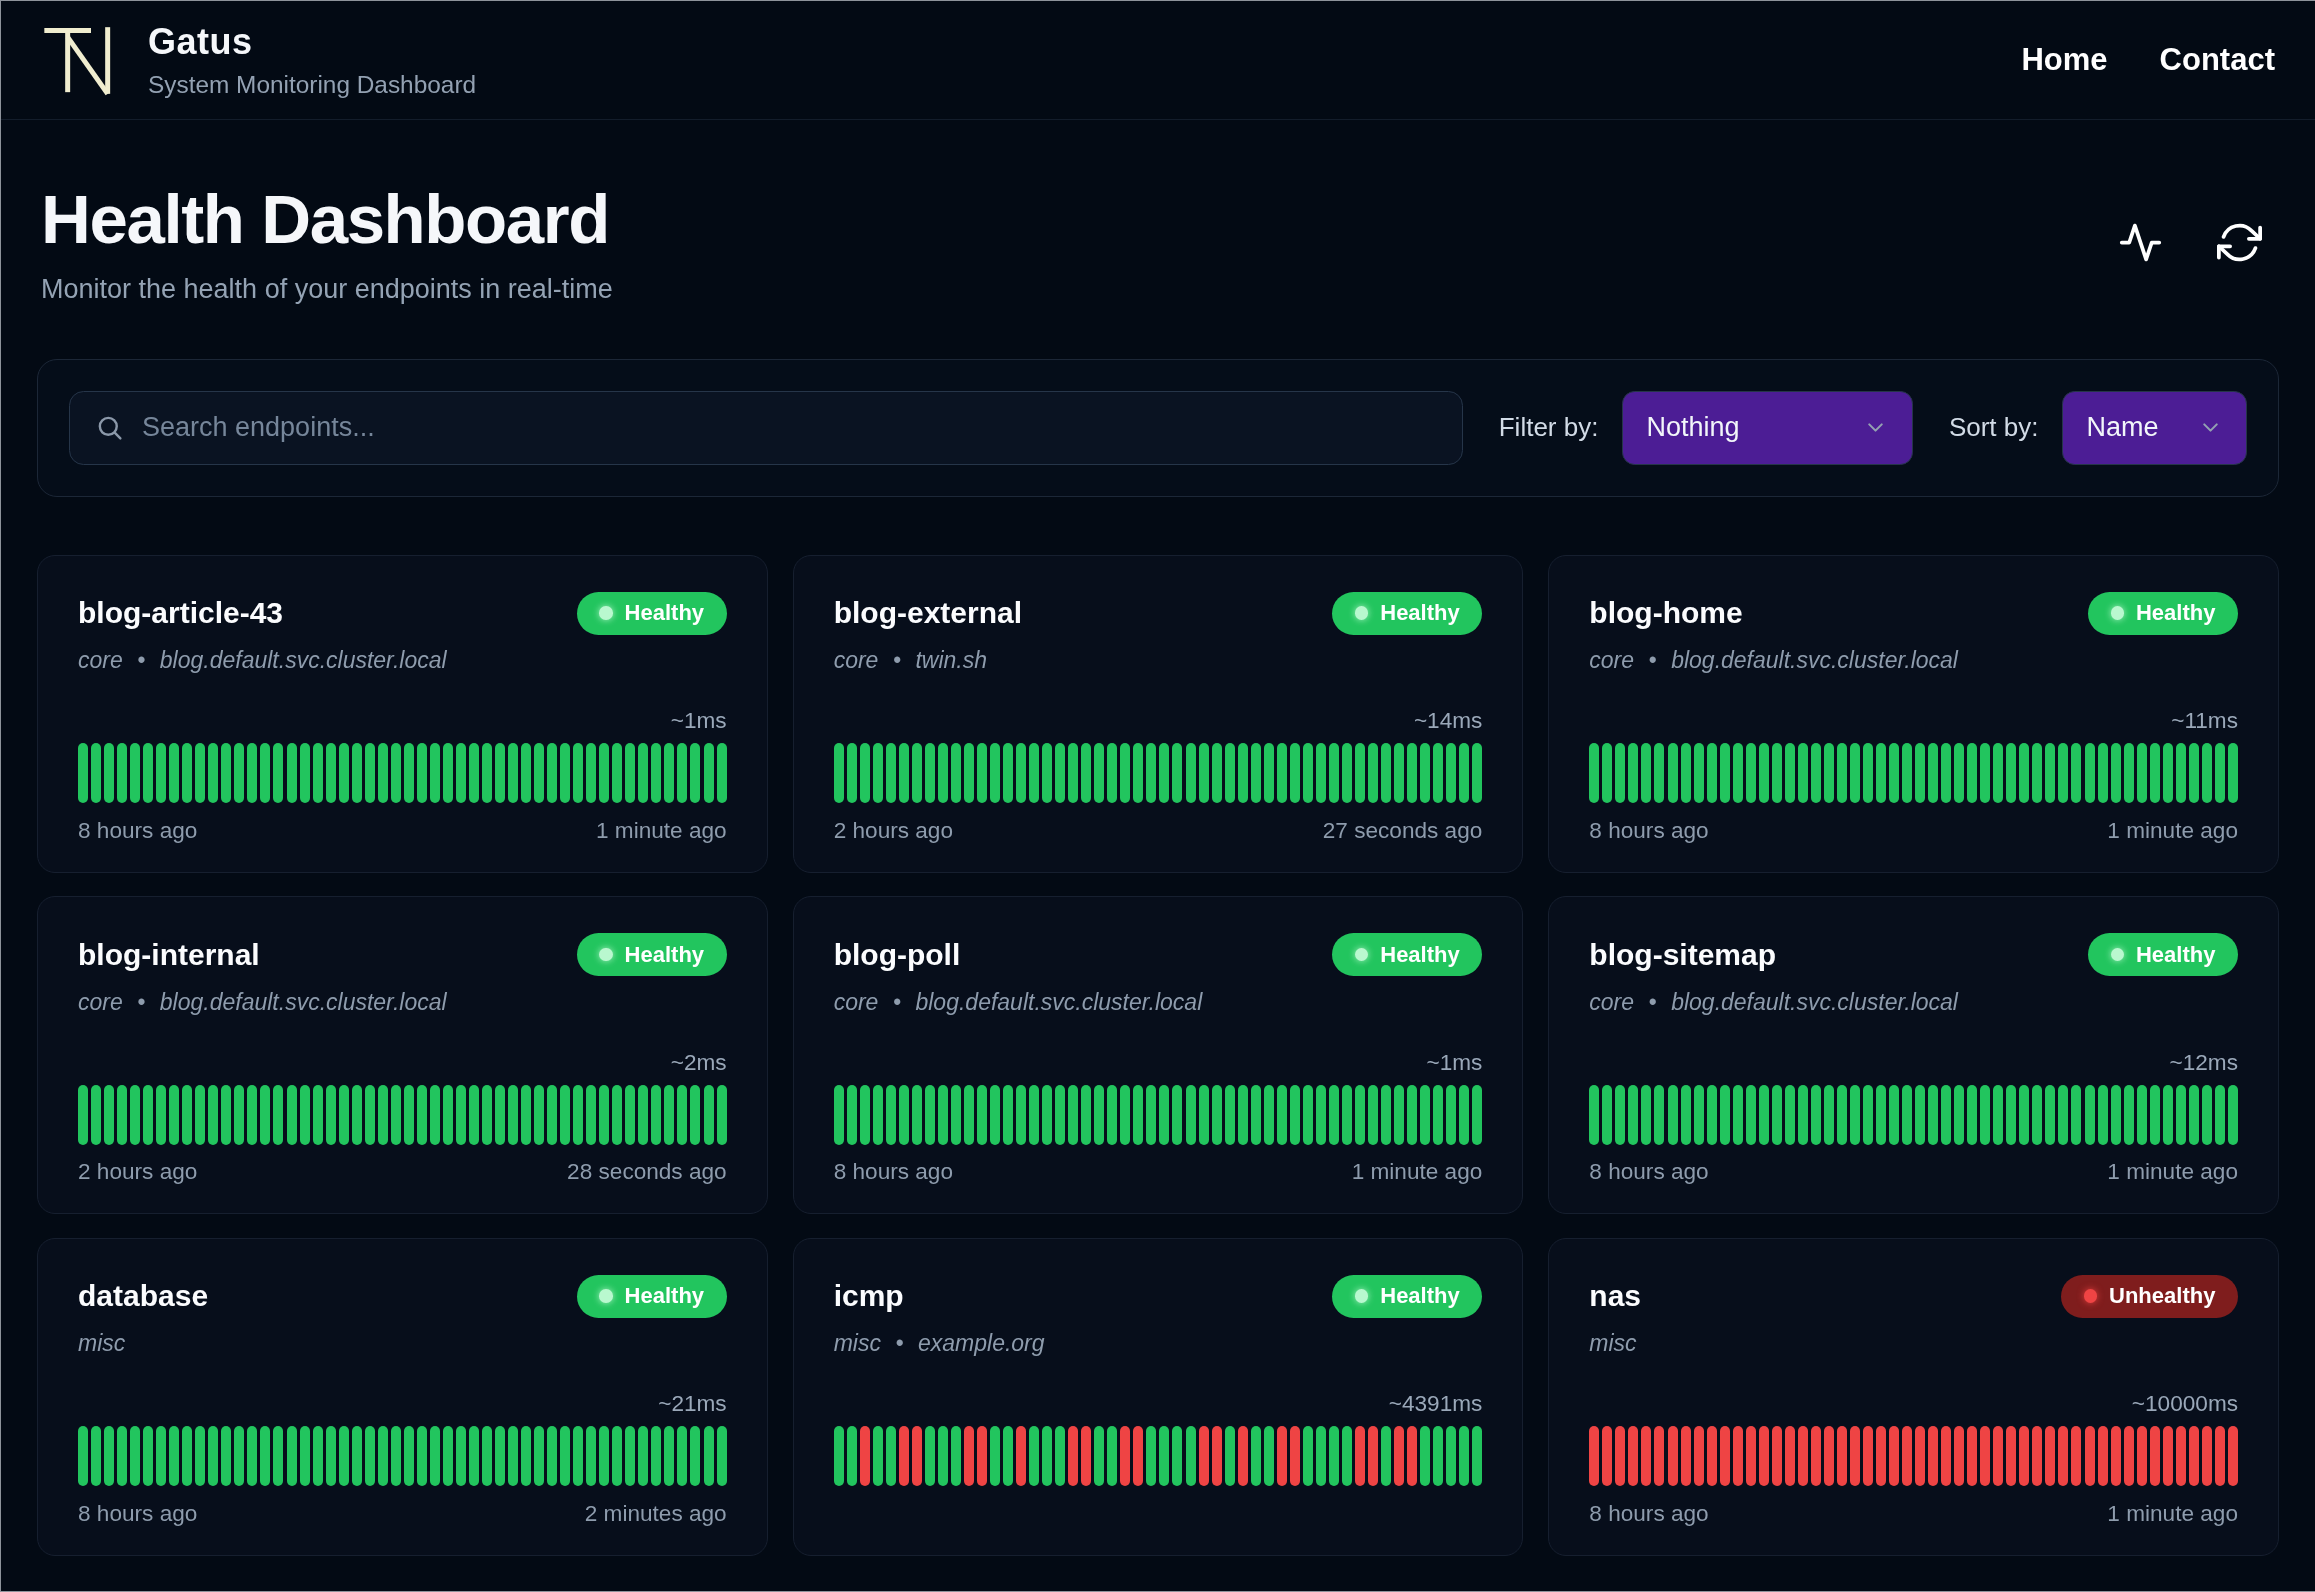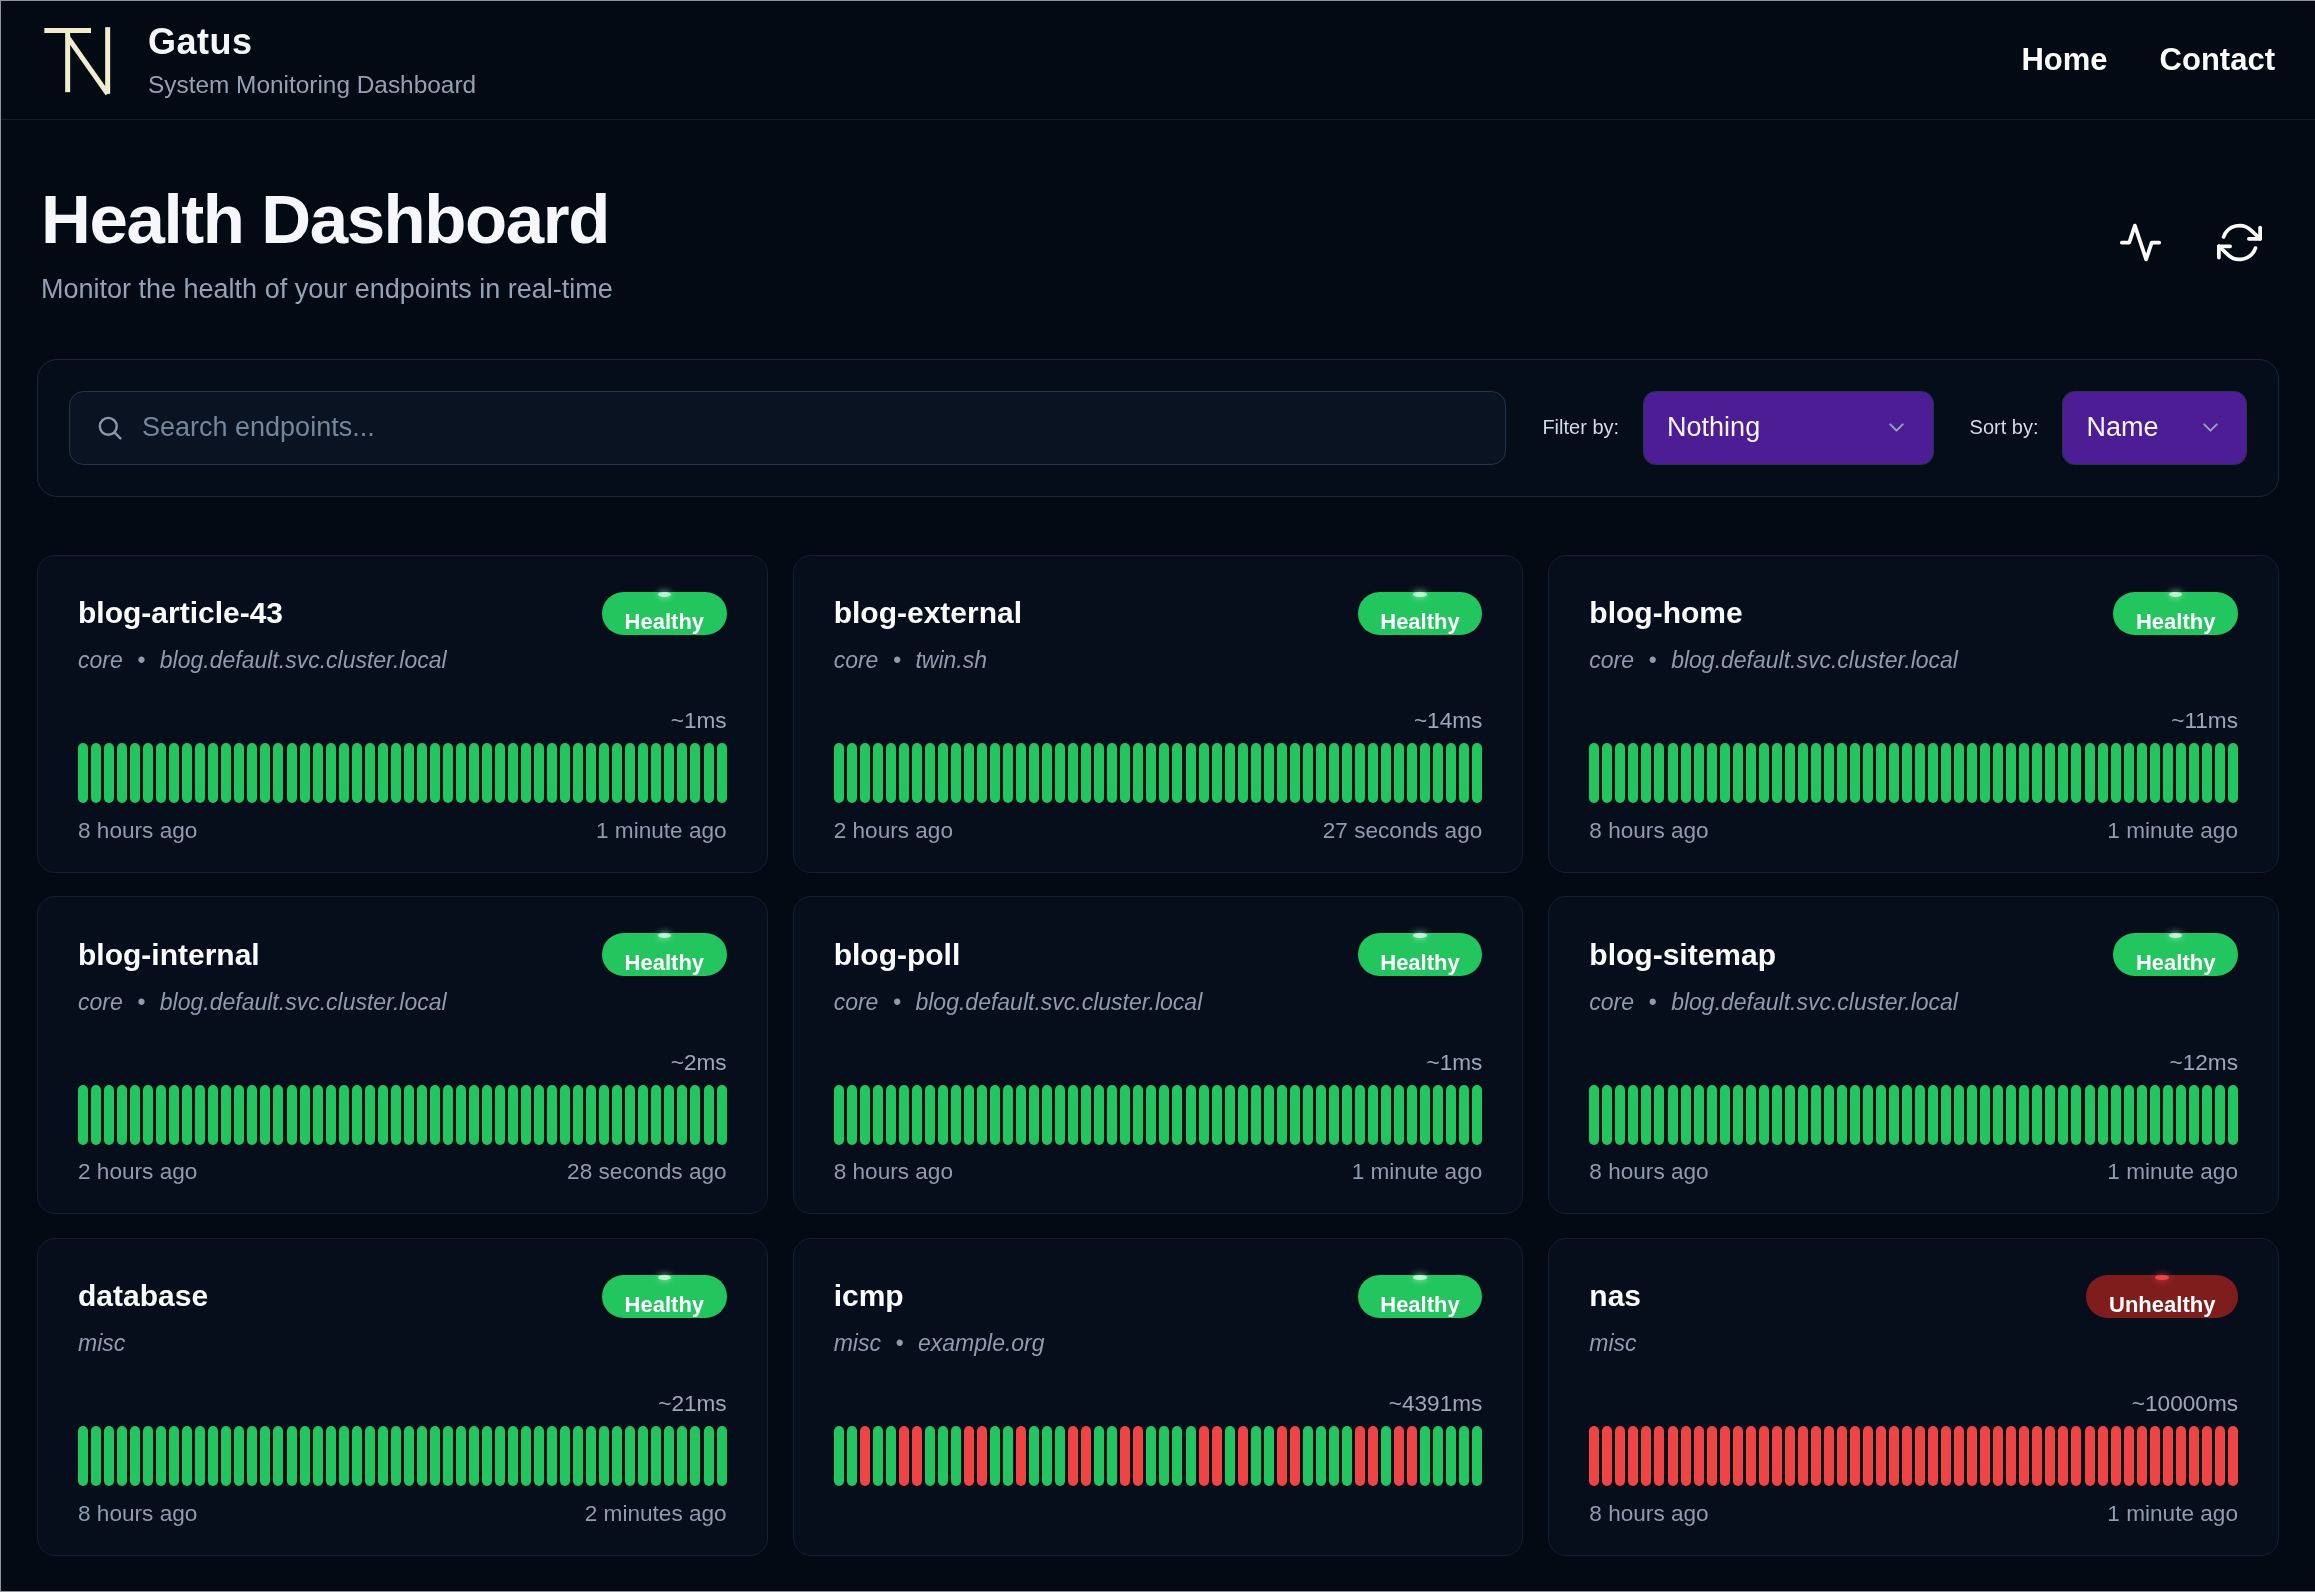--- a/index.html
+++ b/index.html
@@ -54,21 +54,21 @@
     background: #0a1322;
     border-radius: 14.5px;
     padding: 0 25px;
   }
   .search svg { width: 29px; height: 29px; color: #8b98a9; margin-right: 18px; flex: none; }
   .search input {
     flex: 1; background: transparent; border: 0; outline: 0;
     color: #e8eef5; font-size: 27px; font-family: "Liberation Sans", sans-serif;
   }
   .search input::placeholder { color: #76869a; }
-  .tb-label { font-size: 20px; color: #d2dbe6; margin: 0 23.5px 0 36px; white-space: nowrap; }
+  .tb-label { font-size: 26px; color: #d2dbe6; margin: 0 23.5px 0 36px; white-space: nowrap; }
   .select {
     display: flex; align-items: center; justify-content: space-between;
     height: 74px; border: 1.8px solid #263549; background: #4c1d95;
     border-radius: 12.7px; padding: 0 23.5px; font-size: 27px; color: #f2f6fa;
     cursor: pointer; white-space: nowrap;
   }
   .select svg { width: 25px; height: 25px; color: #93a1b1; margin-left: 23.5px; }
   .select.filter { width: 291px; }
   .select.sort { width: 185px; }
 
@@ -84,21 +84,21 @@
     border: 1.8px solid #161f2f;
     border-radius: 18px;
     padding: 36px 40px 31px;
     height: 318px;
   }
   .card-head { display: flex; align-items: center; justify-content: space-between; }
   .card-title { font-size: 30px; font-weight: 700; color: #fbfcfe; }
   .badge {
     display: inline-flex; align-items: center; gap: 11.8px;
     height: 43px; padding: 0 22.6px; border-radius: 904px;
-    background: #22c55e; color: #ffffff; font-size: 22px; font-weight: 700; flex-direction: column;
+    background: #22c55e; color: #ffffff; font-size: 22px; font-weight: 700;
   }
   .badge .dot { width: 13.6px; height: 13.6px; border-radius: 50%; background: #b9f8cf; box-shadow: 0 0 7.2px rgba(185,248,207,.9); }
   .badge[data-status="unhealthy"] { background: #7f1d1d; }
   .badge[data-status="unhealthy"] .dot { background: #ef4444; box-shadow: 0 0 7.2px rgba(239,68,68,.9); }
   .meta { margin-top: 12.7px; font-size: 23px; color: #8e9cad; display: flex; gap: 14.5px; align-items: center; font-style: italic; }
   .latency { margin-top: 34px; text-align: right; font-size: 22.6px; color: #9aa8b9; }
   .bars { margin-top: 9px; display: flex; justify-content: space-between; height: 60px; }
   .bar { width: 10px; border-radius: 6.3px; background: #22c55e; cursor: pointer; }
   .bar-red { background: #ef4444; }
   .times { margin-top: 14.5px; display: flex; justify-content: space-between; font-size: 22.6px; color: #8e9cad; }

